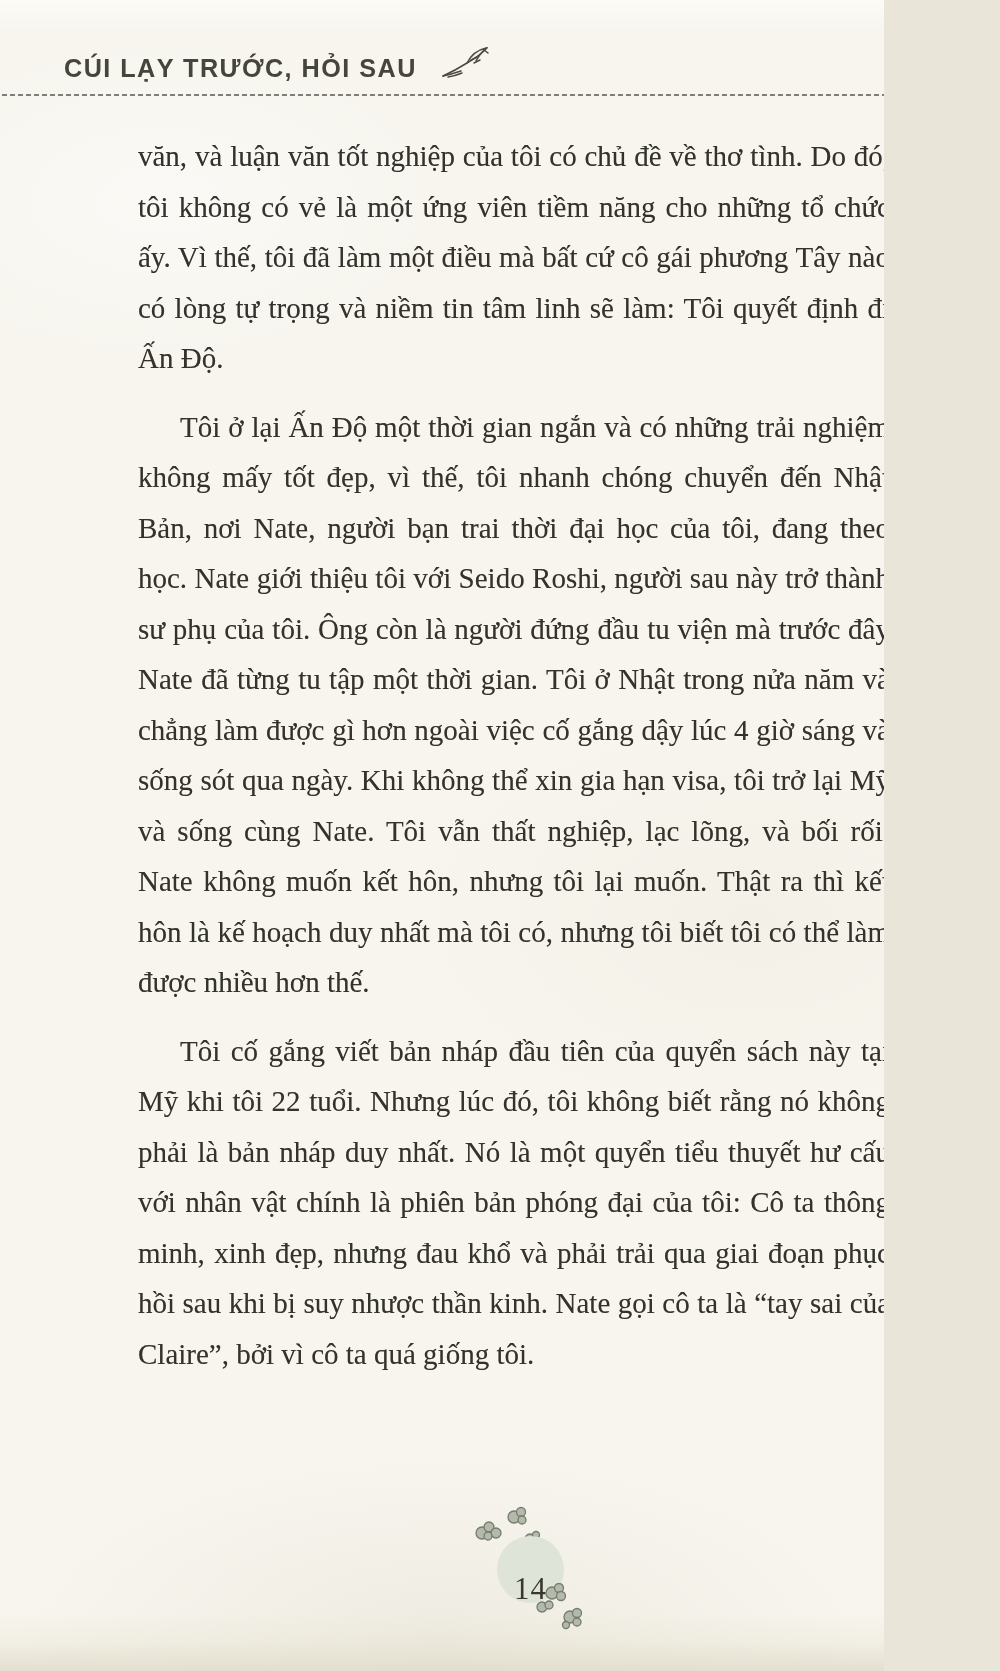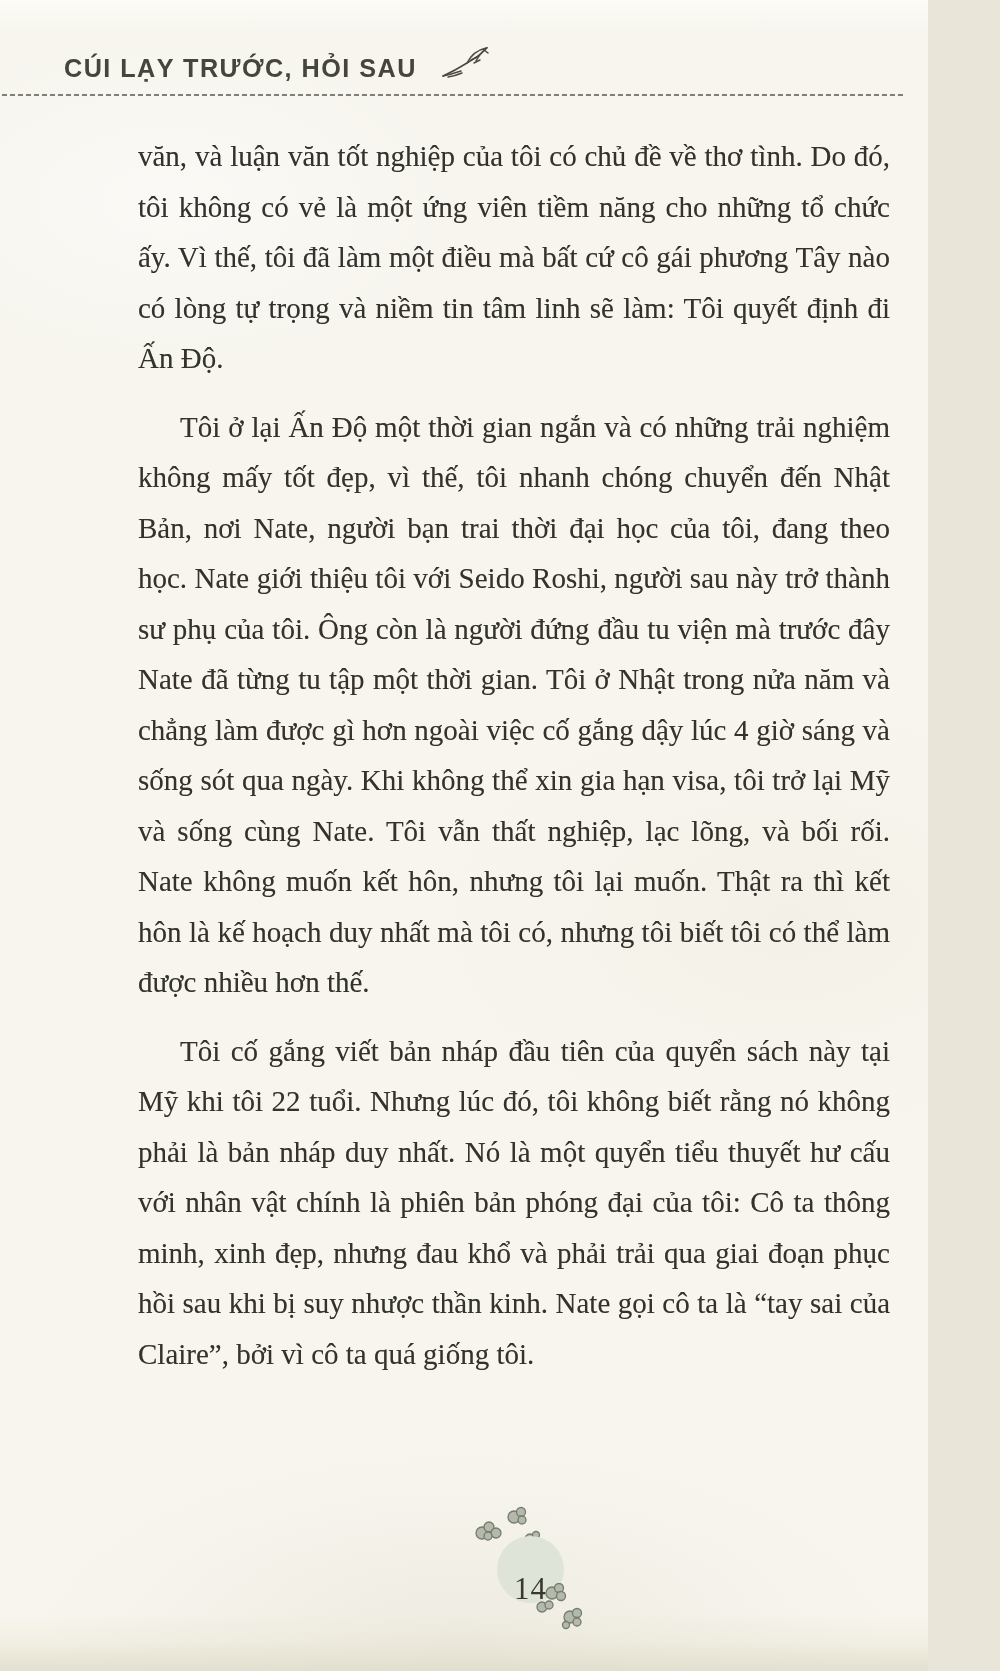--- a/index.html
+++ b/index.html
@@ -7,21 +7,20 @@
     width:1000px;height:1671px;
     background:#e9e6d9;
     font-family:"Liberation Serif", serif;
   }
   .page{
     position:relative;width:884px;height:1671px;overflow:hidden;
     background:linear-gradient(180deg,
       #fcfbf6 0%, #f7f5ee 2%,
       #f7f5ee 96.5%, #f2efe4 98.2%, #e8e5d7 99.4%, #e3e0d1 100%);
     color:#34332d;
-    padding-left:44px;
   }
   
   .page::before{
     content:"";position:absolute;inset:0;pointer-events:none;
     background:
       radial-gradient(420px 240px at 18% 12%, rgba(255,255,255,.45), rgba(255,255,255,0) 70%),
       radial-gradient(500px 300px at 85% 55%, rgba(236,232,218,.35), rgba(236,232,218,0) 70%),
       radial-gradient(600px 260px at 50% 98%, rgba(222,218,202,.35), rgba(222,218,202,0) 70%);
   }
   .hdr{

